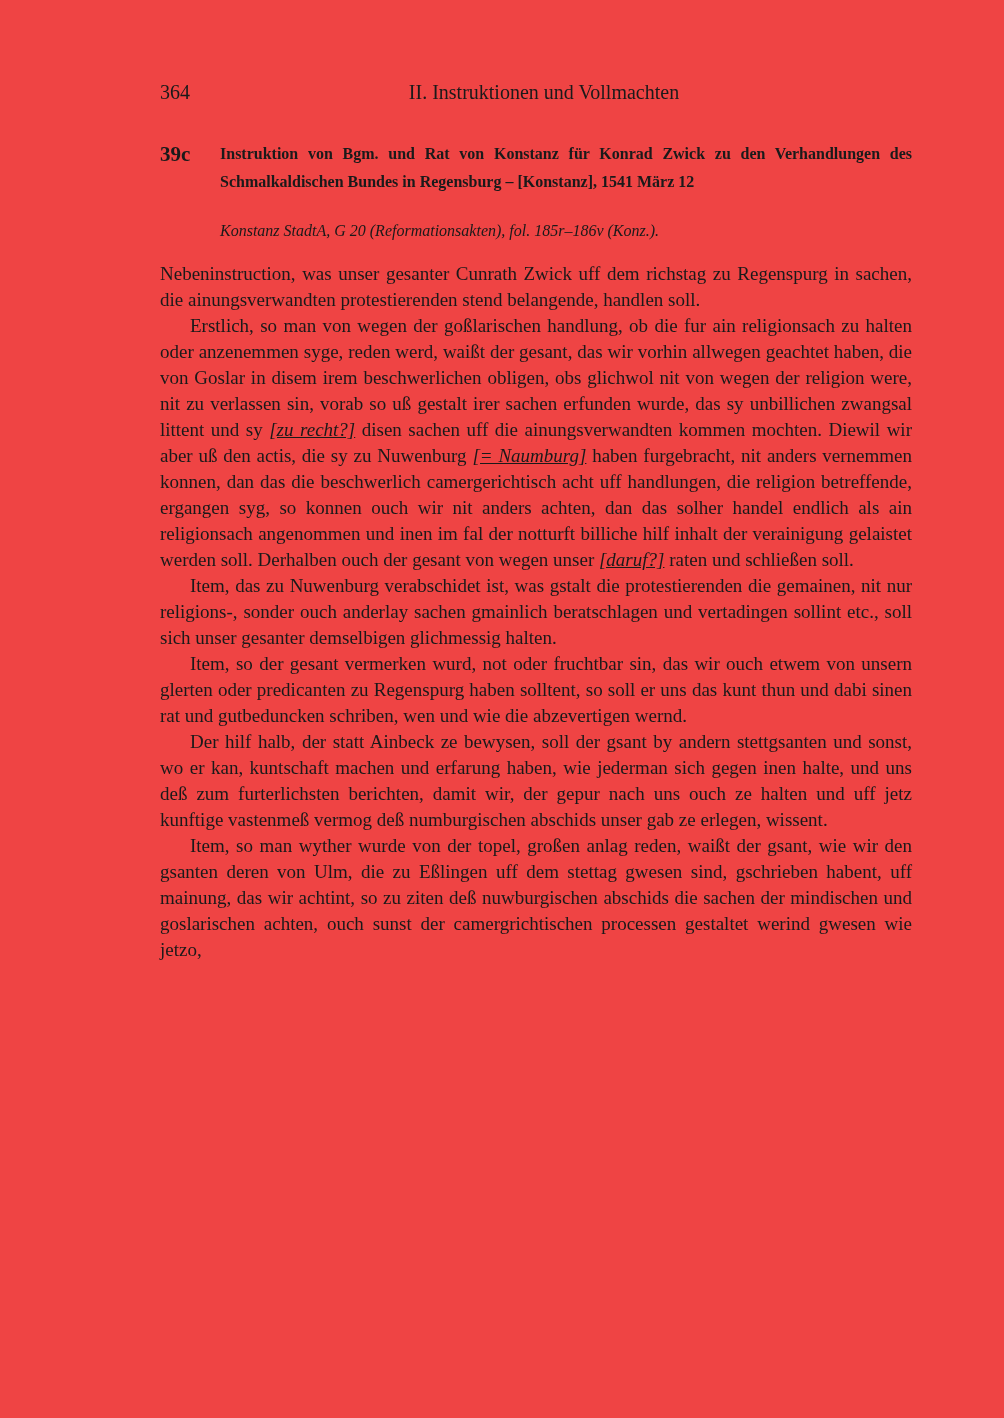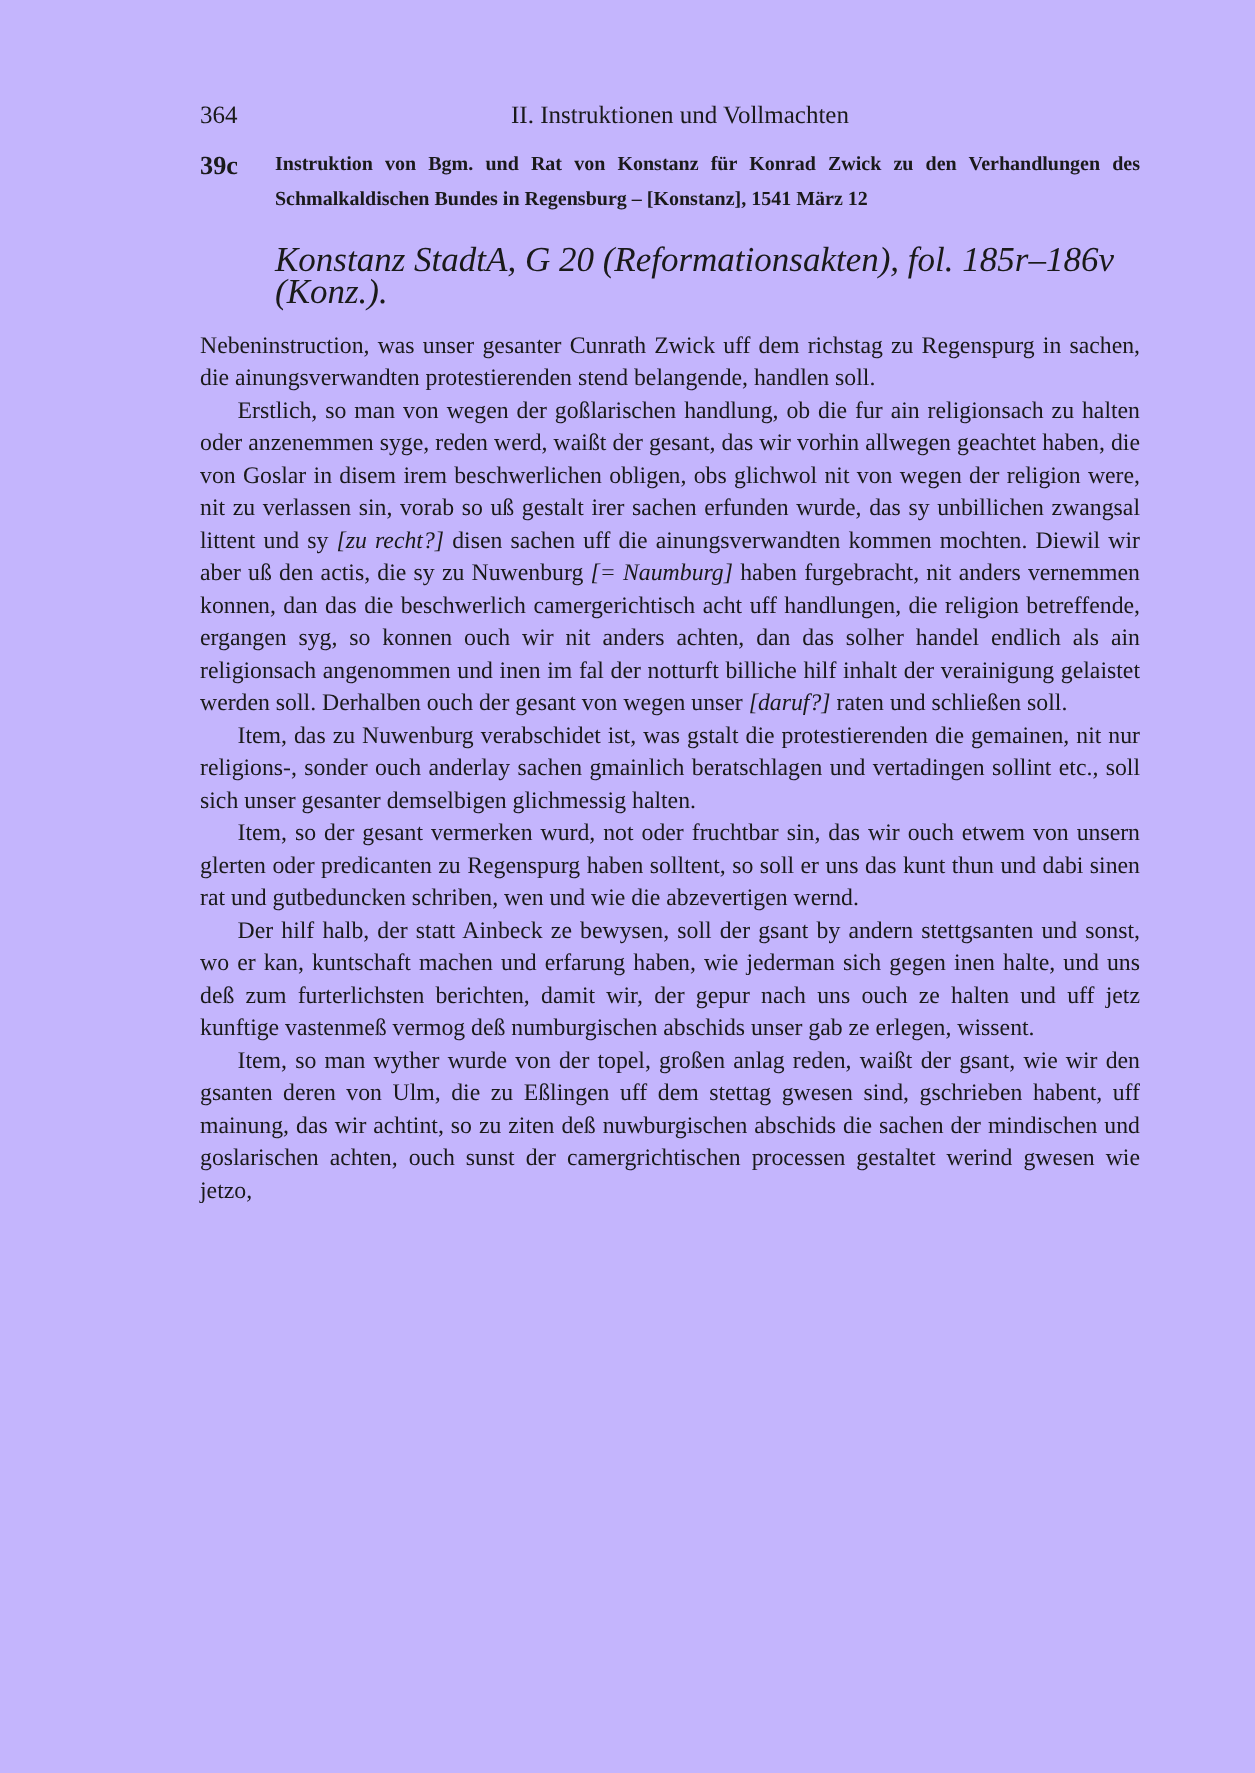--- a/index.html
+++ b/index.html
@@ -1,20 +1,20 @@
 <!DOCTYPE html>
 <html><head>
 <meta charset="utf-8">
 <style>
   * { margin: 0; padding: 0; box-sizing: border-box; }
   html, body { background: #ffffff; }
   .page {
     width: 1004px;
     height: 1418px;
-    background: #c4b5fd;
+    background: #ef4444;
     color: #1a1a1a;
     font-family: "Liberation Serif", "DejaVu Serif", serif;
     padding: 80px 92px 0 160px;
     position: relative;
     overflow: hidden;
   }
   .page-header {
     position: relative;
     font-size: 20px;
     line-height: 24px;
@@ -26,49 +26,49 @@
     top: 0;
   }
   .running-head {
     position: absolute;
     left: 16px;
     right: 0;
     top: 0;
     text-align: center;
   }
   .entry-heading {
-    margin-top: 14px;
+    margin-top: 36px;
     display: grid;
     grid-template-columns: 60px 1fr;
     font-weight: bold;
     font-size: 21px;
     line-height: 28px;
   }
   .entry-title {
     font-size: 16px;
     line-height: 28px;
     font-weight: bold;
     text-align: justify;
   }
   .source-line {
     margin-top: 22px;
     margin-left: 60px;
     font-style: italic;
-    font-size: 28px;
+    font-size: 16px;
     line-height: 25px;
   }
   .body-text {
     margin-top: 18px;
     font-size: 19px;
     line-height: 26px;
     text-align: justify;
   }
   .para { text-align: justify; }
   .para.indent { text-indent: 30px; }
-  .italic { font-style: italic; }
+  .italic { font-style: italic; text-decoration: underline; }
 </style>
 </head>
 <body>
 
 <div class="page">
 
   <header class="page-header">
     <span class="page-number">364</span>
     <span class="running-head">II. Instruktionen und Vollmachten</span>
   </header>

